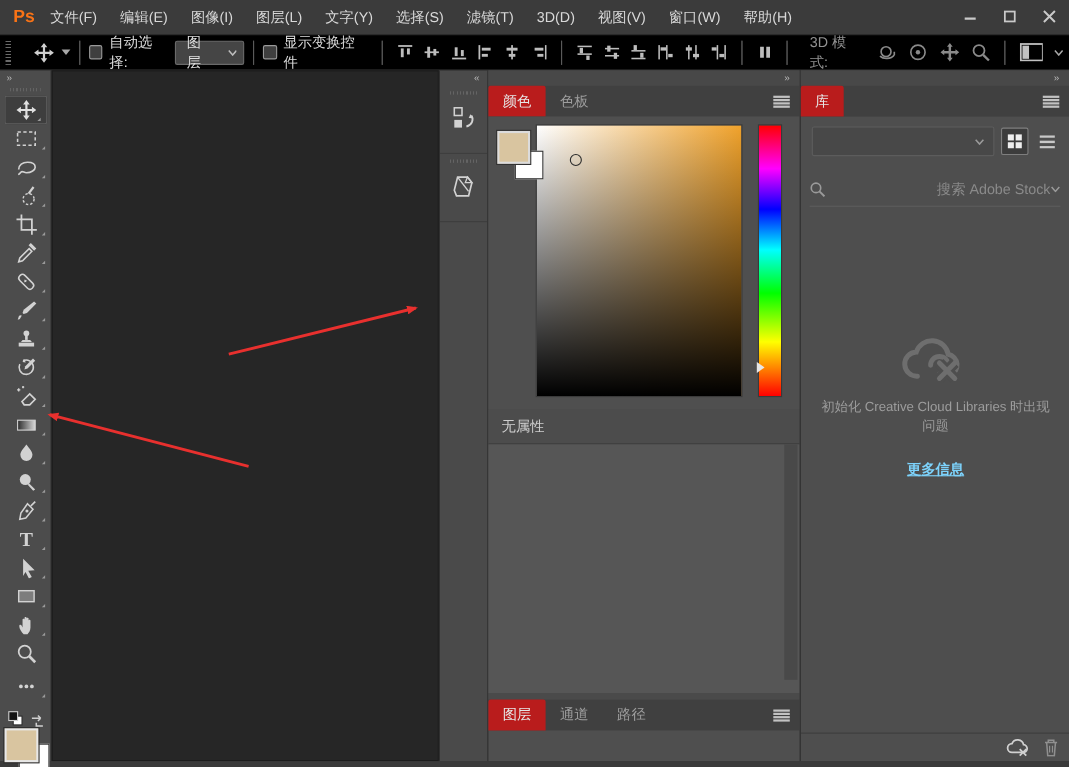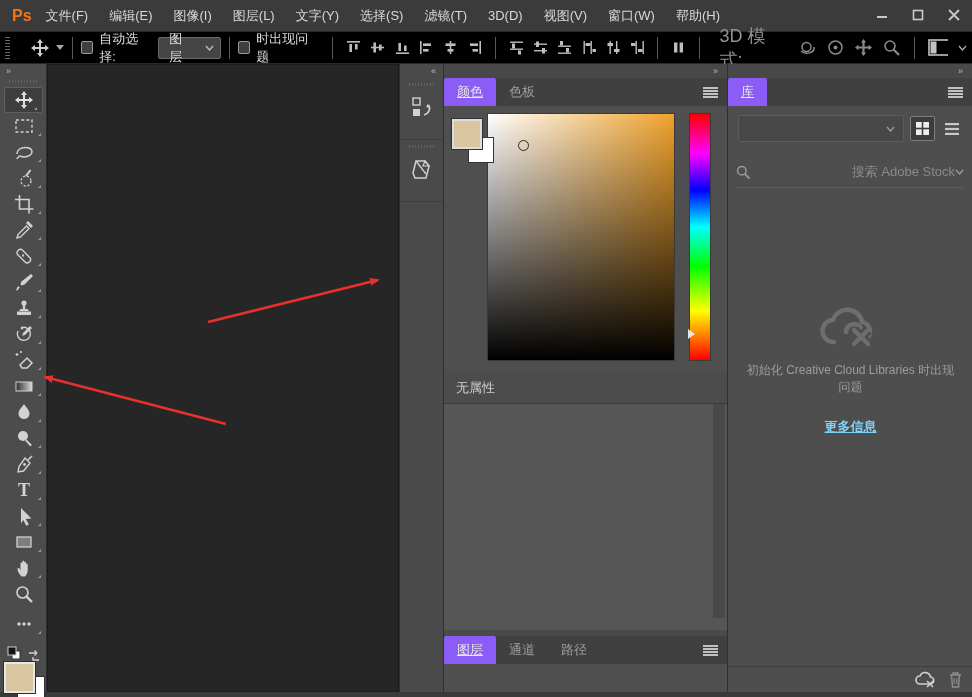--- a/index.html
+++ b/index.html
@@ -15,21 +15,21 @@
   #win-controls { position:absolute; right:0; top:0; height:30px; display:flex; }
   .win-btn { width:36px; height:30px; display:flex; align-items:center; justify-content:center; color:#c9c9c9; }
 
   
   #optionsbar { position:absolute; left:0; top:32px; width:972px; height:32px; background:#000000;
     border-bottom:1px solid #282828; display:flex; align-items:center; }
   .ob-divider { width:1px; height:22px; background:#3a3a3a; border-right:1px solid #5a5a5a; margin:0 8px; }
   .ob-icon { display:flex; align-items:center; justify-content:center; }
   .checkbox { width:13px; height:13px; border:1px solid #9a9a9a; border-radius:2px; background:#3f3f3f; margin-right:6px; }
   .ob-label { color:#dedede; font-size:13px; margin-right:6px; }
-  .ob-label-dim { color:#919191; font-size:18px; margin:0 8px 0 12px; }
+  .ob-label-dim { color:#919191; font-size:13px; margin:0 8px 0 12px; }
   #layer-select { height:22px; background:#454545; border:1px solid #6a6a6a; border-radius:2px;
     display:flex; align-items:center; padding:0 6px 0 10px; color:#dedede; font-size:13px; }
   #layer-select .chev { margin-left:12px; }
   .gripper-v { width:5px; height:22px; margin:0 6px 0 5px;
     background:repeating-linear-gradient(to bottom,#6a6a6a 0 1px,transparent 1px 3px); }
   .alicon { margin:0 5px; }
 
   
   #toolbar { position:absolute; left:0; top:64px; width:47px; height:628px; background:#4c4c4c; border-right:1px solid #2c2c2c; }
   #toolbar-header { height:14px; color:#bdbdbd; font-size:9px; padding:2px 0 0 6px; letter-spacing:1px; }
@@ -54,21 +54,21 @@
   #icondock { position:absolute; left:399px; top:64px; width:44px; height:628px; background:#4a4a4a; border-left:1px solid #2f2f2f; }
   #icondock-header { height:14px; color:#bdbdbd; font-size:9px; text-align:right; padding:2px 6px 0 0; letter-spacing:1px; }
   .dock-btn { width:44px; height:62px; border-bottom:1px solid #3e3e3e; display:flex; flex-direction:column; align-items:center; }
   .dock-grip { width:26px; height:3px; margin:5px auto 9px;
     background:repeating-linear-gradient(to right,#646464 0 1px,transparent 1px 3px); }
 
   
   .col-header { height:14px; color:#bdbdbd; font-size:9px; text-align:right; padding:2px 8px 0 0; letter-spacing:1px; background:#484848; }
   .tabbar { height:28px; background:#404040; display:flex; align-items:stretch; position:relative; }
   .tab { padding:0 13px; font-size:13px; color:#9e9e9e; display:flex; align-items:center; }
-  .tab.active { background:#8b5cf6; color:#e6e6e6; border-radius:2px 2px 0 0;text-decoration:underline; }
+  .tab.active { background:#b91c1c; color:#e6e6e6; border-radius:2px 2px 0 0; }
   .panel-menu { position:absolute; right:9px; top:9px; width:15px; height:10px; }
   .panel-menu div { height:1.5px; background:#c2c2c2; margin-bottom:1.6px; }
 
   
   #midcol { position:absolute; left:443px; top:64px; width:284px; height:628px; background:#4f4f4f; border-left:1px solid #2f2f2f; }
   #color-content { position:relative; height:266px; background:#4f4f4f; }
   #picker-fg { position:absolute; left:8px; top:13px; width:30px; height:30px; border:2px solid #dcdcdc; outline:1px solid #333; z-index:2; }
   #picker-bg { position:absolute; left:24px; top:31px; width:26px; height:26px; background:#fff; border:1px solid #333; z-index:1; }
   #sat-box { position:absolute; left:43px; top:7px; width:188px; height:248px; border:1px solid #3a3a3a; }
   #sat-marker { position:absolute; left:30px; top:26px; width:11px; height:11px; border:1.5px solid #2b2b2b; border-radius:50%; }
@@ -152,21 +152,21 @@
   <div class="checkbox"></div>
   <span class="ob-label">自动选择:</span>
   <div id="layer-select">
     <span>图层</span>
     <svg class="chev" width="9" height="6">
         <path d="M1 1l3.5 4L8 1" stroke="#bdbdbd" stroke-width="1.4" fill="none"></path>
       </svg>
   </div>
   <div class="ob-divider"></div>
   <div class="checkbox"></div>
-  <span class="ob-label">时出现问题</span>
+  <span class="ob-label">显示变换控件</span>
   <div class="ob-divider"></div>
 
   <svg class="alicon" width="15" height="15" fill="#bdbdbd">
       <rect x="1" y="1" width="13" height="1.6"></rect>
       <rect x="3.4" y="4" width="2.6" height="8"></rect>
       <rect x="9" y="4" width="2.6" height="5.5"></rect>
     </svg>
   <svg class="alicon" width="15" height="15" fill="#bdbdbd">
       <rect x="1" y="6.7" width="13" height="1.6"></rect>
       <rect x="3.4" y="2.5" width="2.6" height="10"></rect>

